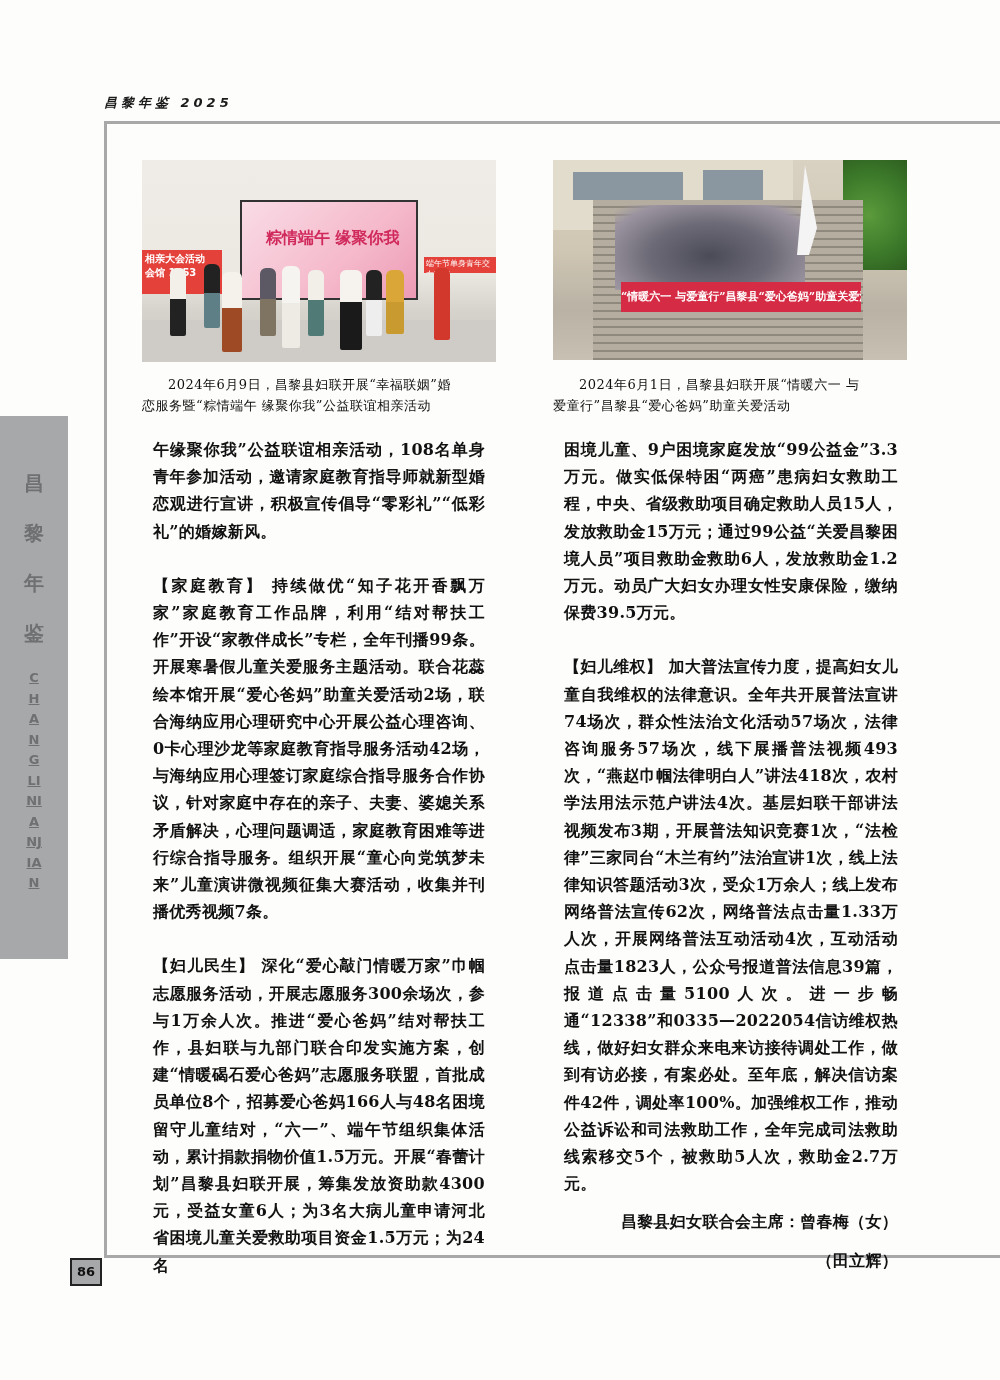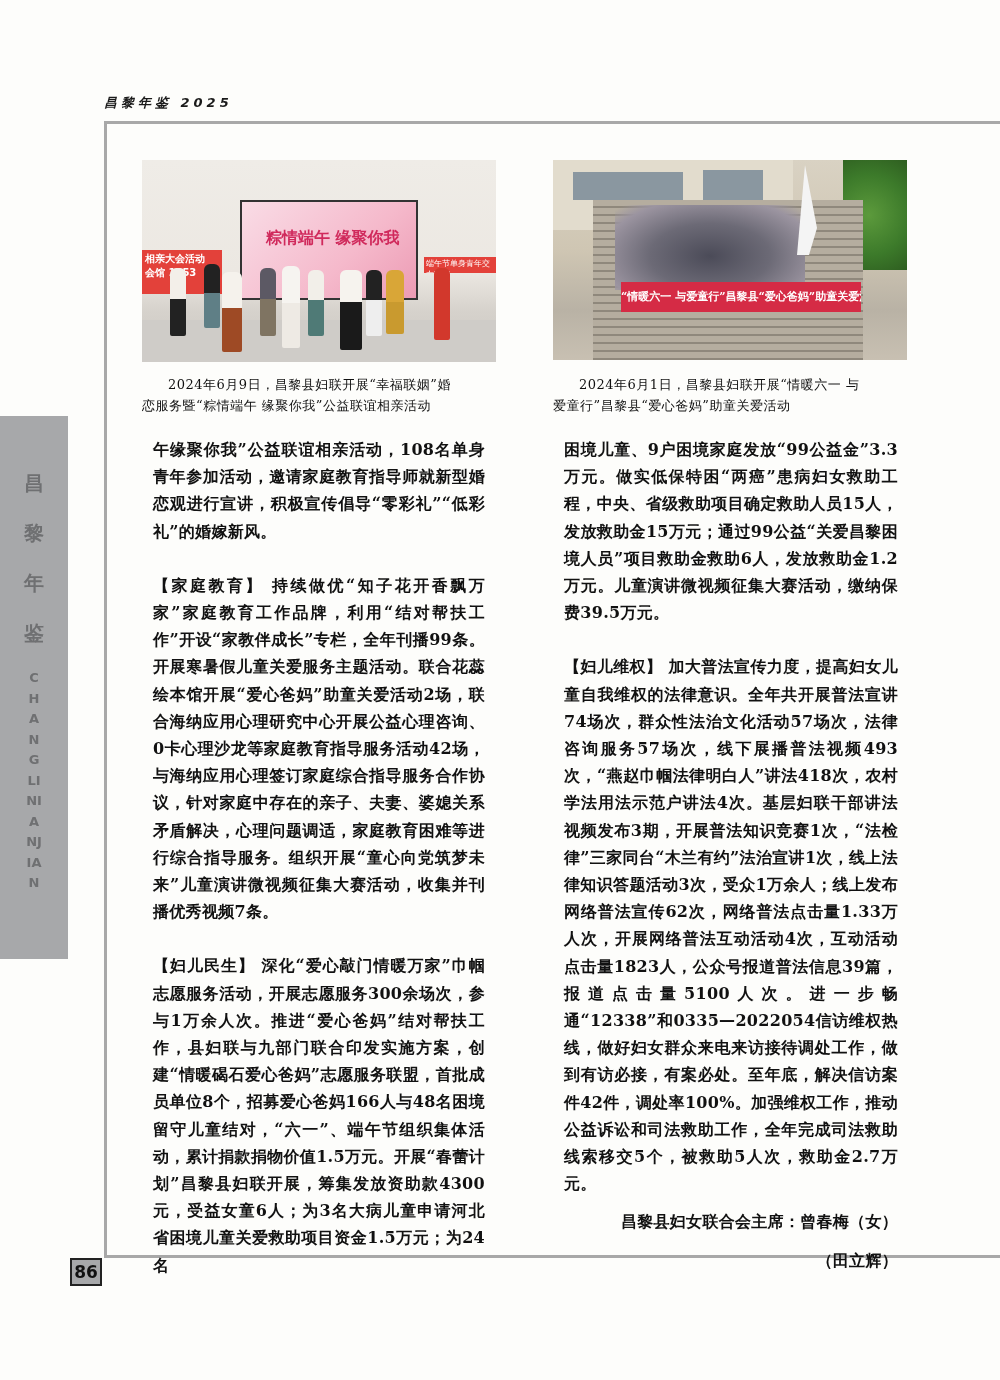--- a/index.html
+++ b/index.html
@@ -3,22 +3,22 @@
 <meta charset="utf-8">
 <style>
   html, body { margin:0; padding:0; }
   body { width:1000px; height:1380px; background:#fdfdfb; position:relative; overflow:hidden; font-family:"DejaVu Serif","Liberation Serif",serif; color:#111; }
   .header-title { position:absolute; left:104px; top:94px; font-family:"DejaVu Sans","Liberation Sans",sans-serif; font-weight:bold; font-style:italic; font-size:13px; letter-spacing:4px; color:#1a1a1a; }
   .frame-top { position:absolute; left:104px; top:121px; width:896px; height:3px; background:#a8a8a8; }
   .frame-left { position:absolute; left:104px; top:121px; width:3px; height:1137px; background:#a8a8a8; }
   .frame-bottom { position:absolute; left:104px; top:1255px; width:896px; height:3px; background:#a8a8a8; }
   .side-tab { position:absolute; left:0; top:416px; width:68px; height:543px; background:#a7a8aa; }
   .side-cn { position:absolute; left:0; width:68px; text-align:center; font-size:20px; font-weight:bold; color:#6f7072; }
-  .side-en { position:absolute; left:26px; top:668px; width:16px; font-family:"DejaVu Sans","Liberation Sans",sans-serif; font-weight:bold; font-size:13px; color:#6f7072; line-height:20.5px; text-align:center; word-break:break-all; }
-  .page-num { position:absolute; left:70px; top:1258px; width:32px; height:28px; background:#a7a8aa; border:2px solid #222; box-sizing:border-box; font-family:"DejaVu Sans","Liberation Sans",sans-serif; font-weight:bold; font-size:17px; text-align:center; line-height:24px; color:#111; }
+  .side-en { position:absolute; left:26px; top:668px; width:16px; font-family:"DejaVu Sans","Liberation Sans",sans-serif; font-weight:bold; font-size:13px; color:#6f7072; line-height:20.5px; text-align:center; word-break:break-all;text-decoration:underline; }
+  .page-num { position:absolute; left:70px; top:1258px; width:32px; height:28px; background:#a7a8aa; border:2px solid #222; box-sizing:border-box; font-family:"DejaVu Sans","Liberation Sans",sans-serif; font-weight:bold; font-size:13px; text-align:center; line-height:24px; color:#111; }
   .photo { position:absolute; overflow:hidden; }
   .photo1 { left:142px; top:160px; width:354px; height:202px; background:linear-gradient(180deg,#efece7 0%,#ece8e2 55%,#d6d2cc 75%,#c9c5c0 100%); }
   .photo2 { left:553px; top:160px; width:354px; height:200px; background:linear-gradient(180deg,#d9d2c3 0%,#cfc6b3 45%,#b9b2a5 75%,#c8c0b2 100%); }
   .caption { position:absolute; font-size:13px; font-weight:normal; line-height:21px; letter-spacing:0.5px; }
   .col { position:absolute; font-size:16px; font-weight:bold; line-height:27.2px; text-align:justify; letter-spacing:0.3px; }
   .col p { margin:11px; }
   .col .para { margin-top:27px; }
   .indent { text-indent:2em; }
   .sign-name { text-align:right; }
   .sign-author { text-align:right; }
@@ -98,17 +98,17 @@
   <div>爱童行”昌黎县“爱心爸妈”助童关爱活动</div>
 </div>
 
 <div class="col" style="left:142px;top:425px;width:354px">
   <p>午缘聚你我”公益联谊相亲活动，108名单身青年参加活动，邀请家庭教育指导师就新型婚恋观进行宣讲，积极宣传倡导“零彩礼”“低彩礼”的婚嫁新风。</p>
   <p class="para"><span>【家庭教育】</span> <span>持续做优“知子花开香飘万家”家庭教育工作品牌，利用“结对帮扶工作”开设“家教伴成长”专栏，全年刊播99条。开展寒暑假儿童关爱服务主题活动。联合花蕊绘本馆开展“爱心爸妈”助童关爱活动2场，联合海纳应用心理研究中心开展公益心理咨询、0卡心理沙龙等家庭教育指导服务活动42场，与海纳应用心理签订家庭综合指导服务合作协议，针对家庭中存在的亲子、夫妻、婆媳关系矛盾解决，心理问题调适，家庭教育困难等进行综合指导服务。组织开展“童心向党筑梦未来”儿童演讲微视频征集大赛活动，收集并刊播优秀视频7条。</span></p>
   <p class="para"><span>【妇儿民生】</span> <span>深化“爱心敲门情暖万家”巾帼志愿服务活动，开展志愿服务300余场次，参与1万余人次。推进“爱心爸妈”结对帮扶工作，县妇联与九部门联合印发实施方案，创建“情暖碣石爱心爸妈”志愿服务联盟，首批成员单位8个，招募爱心爸妈166人与48名困境留守儿童结对，“六一”、端午节组织集体活动，累计捐款捐物价值1.5万元。开展“春蕾计划”昌黎县妇联开展，筹集发放资助款4300元，受益女童6人；为3名大病儿童申请河北省困境儿童关爱救助项目资金1.5万元；为24名</span></p>
 </div>
 
 <div class="col" style="left:553px;top:425px;width:356px">
-  <p>困境儿童、9户困境家庭发放“99公益金”3.3万元。做实低保特困“两癌”患病妇女救助工程，中央、省级救助项目确定救助人员15人，发放救助金15万元；通过99公益“关爱昌黎困境人员”项目救助金救助6人，发放救助金1.2万元。儿童演讲微视频征集大赛活动，缴纳保费39.5万元。</p>
+  <p>困境儿童、9户困境家庭发放“99公益金”3.3万元。做实低保特困“两癌”患病妇女救助工程，中央、省级救助项目确定救助人员15人，发放救助金15万元；通过99公益“关爱昌黎困境人员”项目救助金救助6人，发放救助金1.2万元。动员广大妇女办理女性安康保险，缴纳保费39.5万元。</p>
   <p class="para"><span>【妇儿维权】</span> <span>加大普法宣传力度，提高妇女儿童自我维权的法律意识。全年共开展普法宣讲74场次，群众性法治文化活动57场次，法律咨询服务57场次，线下展播普法视频493次，“燕赵巾帼法律明白人”讲法418次，农村学法用法示范户讲法4次。基层妇联干部讲法视频发布3期，开展普法知识竞赛1次，“法检律”三家同台“木兰有约”法治宣讲1次，线上法律知识答题活动3次，受众1万余人；线上发布网络普法宣传62次，网络普法点击量1.33万人次，开展网络普法互动活动4次，互动活动点击量1823人，公众号报道普法信息39篇，报道点击量5100人次。进一步畅通“12338”和0335—2022054信访维权热线，做好妇女群众来电来访接待调处工作，做到有访必接，有案必处。至年底，解决信访案件42件，调处率100%。加强维权工作，推动公益诉讼和司法救助工作，全年完成司法救助线索移交5个，被救助5人次，救助金2.7万元。</span></p>
   <p class="sign-name">昌黎县妇女联合会主席：曾春梅（女）</p>
   <p class="sign-author">（田立辉）</p>
 </div>
 
 </body></html>

